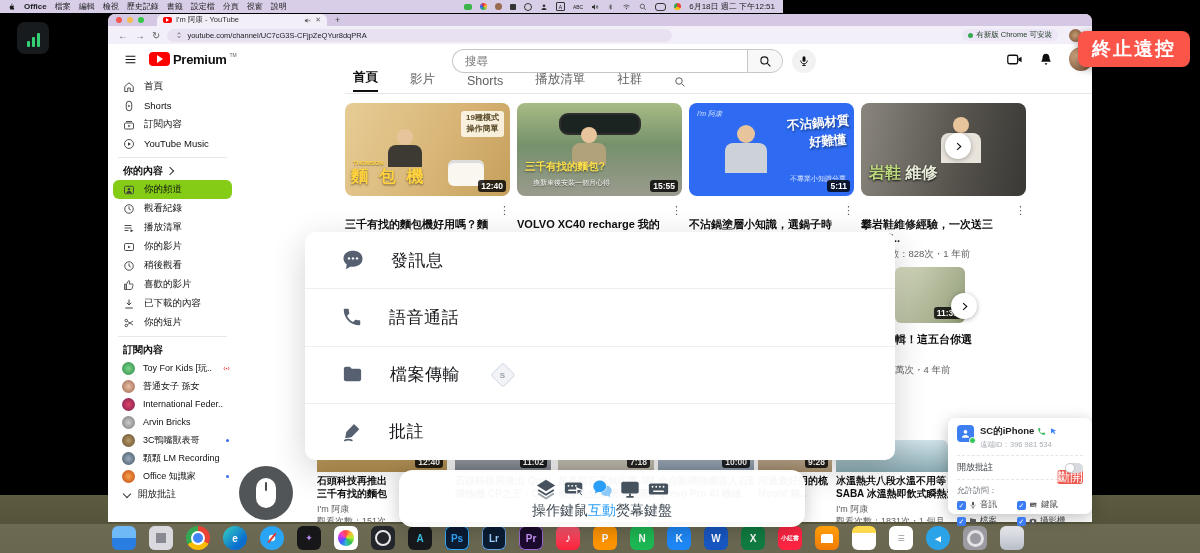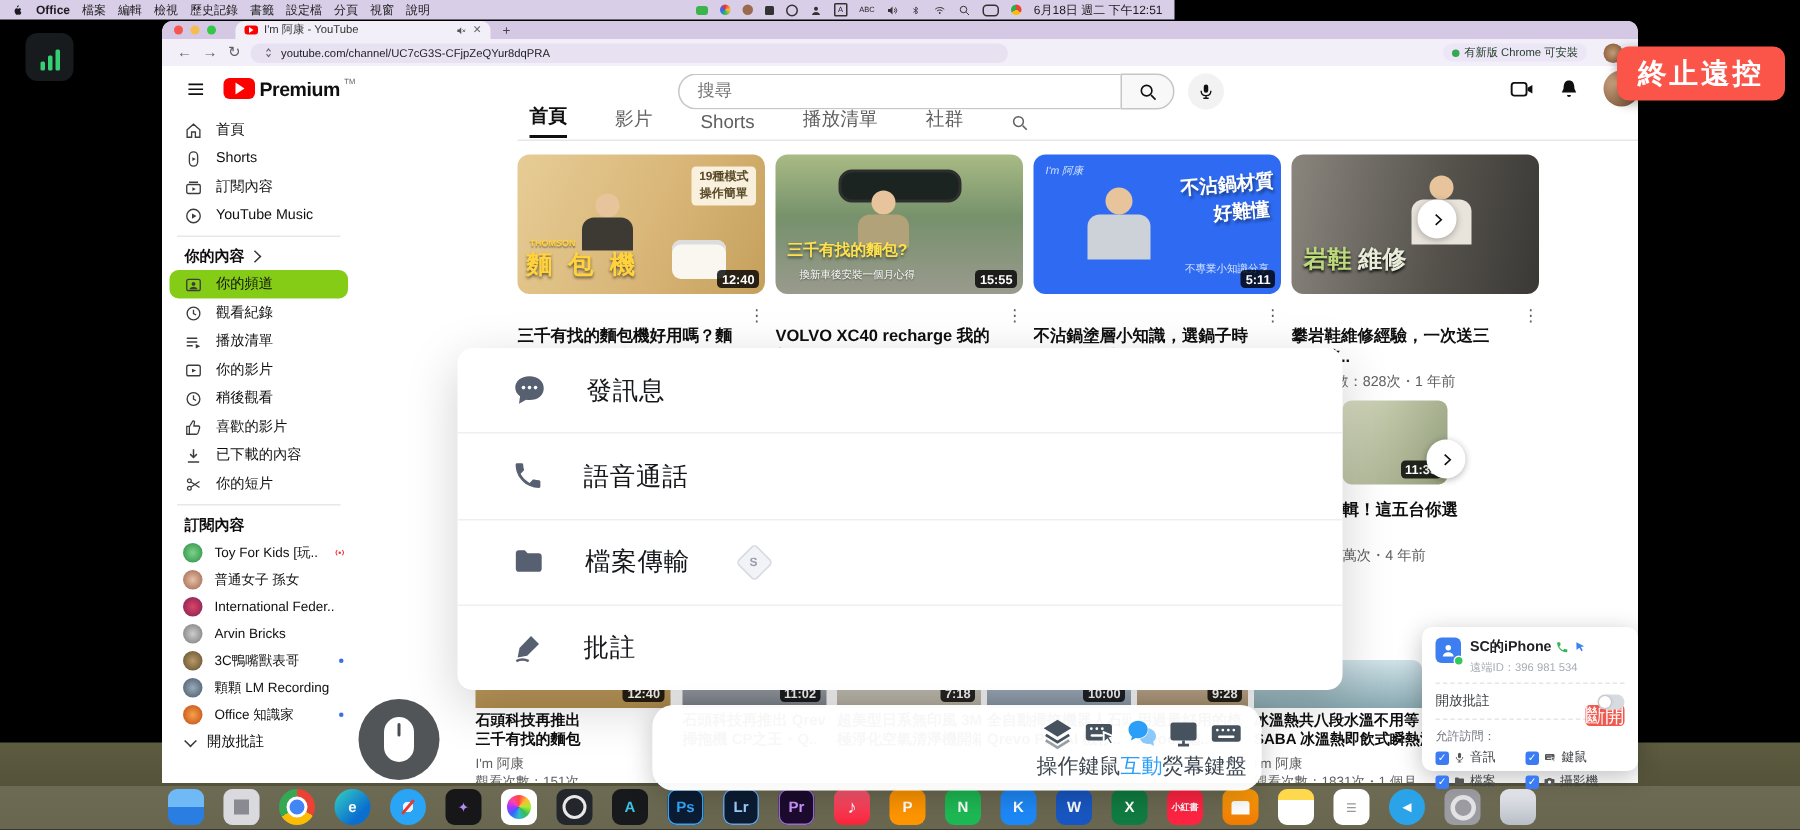--- a/index.html
+++ b/index.html
@@ -190,21 +190,21 @@
              box-shadow:0 10px 34px rgba(0,0,0,.18);display:flex;flex-direction:column;overflow:hidden;}
   .mrow{flex:1;display:flex;align-items:center;gap:26px;padding-left:36px;}
   .mrow + .mrow{border-top:1px solid #efefef;}
   .mrow svg{color:#566070;flex:none;}
   .mrow .lbl{font-size:17px;color:#15171a;letter-spacing:.5px;}
   .sbadge{width:16px;height:16px;background:#f1f3f6;border:1px solid #d4dae2;border-radius:3px;
           transform:rotate(45deg);display:flex;align-items:center;justify-content:center;margin-left:8px;}
   .sbadge b{transform:rotate(-45deg);font-size:8px;color:#97a0ac;}
 
   #toolbar{left:399px;top:470px;width:406px;height:57px;background:rgba(255,255,255,.97);border-radius:14px;z-index:40;
-           box-shadow:0 4px 18px rgba(0,0,0,.22);display:flex;align-items:center;justify-content:flex-end;padding:0 10px;box-sizing:border-box;margin-left:36px;}
+           box-shadow:0 4px 18px rgba(0,0,0,.22);display:flex;align-items:center;justify-content:center;padding:0 10px;box-sizing:border-box;}
   .titem{display:flex;flex-direction:column;align-items:center;gap:2px;font-size:14px;color:#3e4852;}
   .titem svg{color:#46525e;}
   .titem.on{color:#2b9ef8;}
   .titem.on svg{color:#2b9ef8;}
 
   #mousecircle{left:239px;top:466px;width:54px;height:54px;border-radius:50%;background:rgba(70,74,78,.94);z-index:41;}
   #mousecircle .mb{width:20px;height:30px;background:#fff;border-radius:10px;margin:12px auto;position:relative;}
   #mousecircle .mb i{position:absolute;left:9px;top:4px;width:2px;height:9px;background:#484c50;border-radius:1px;}
 
   

